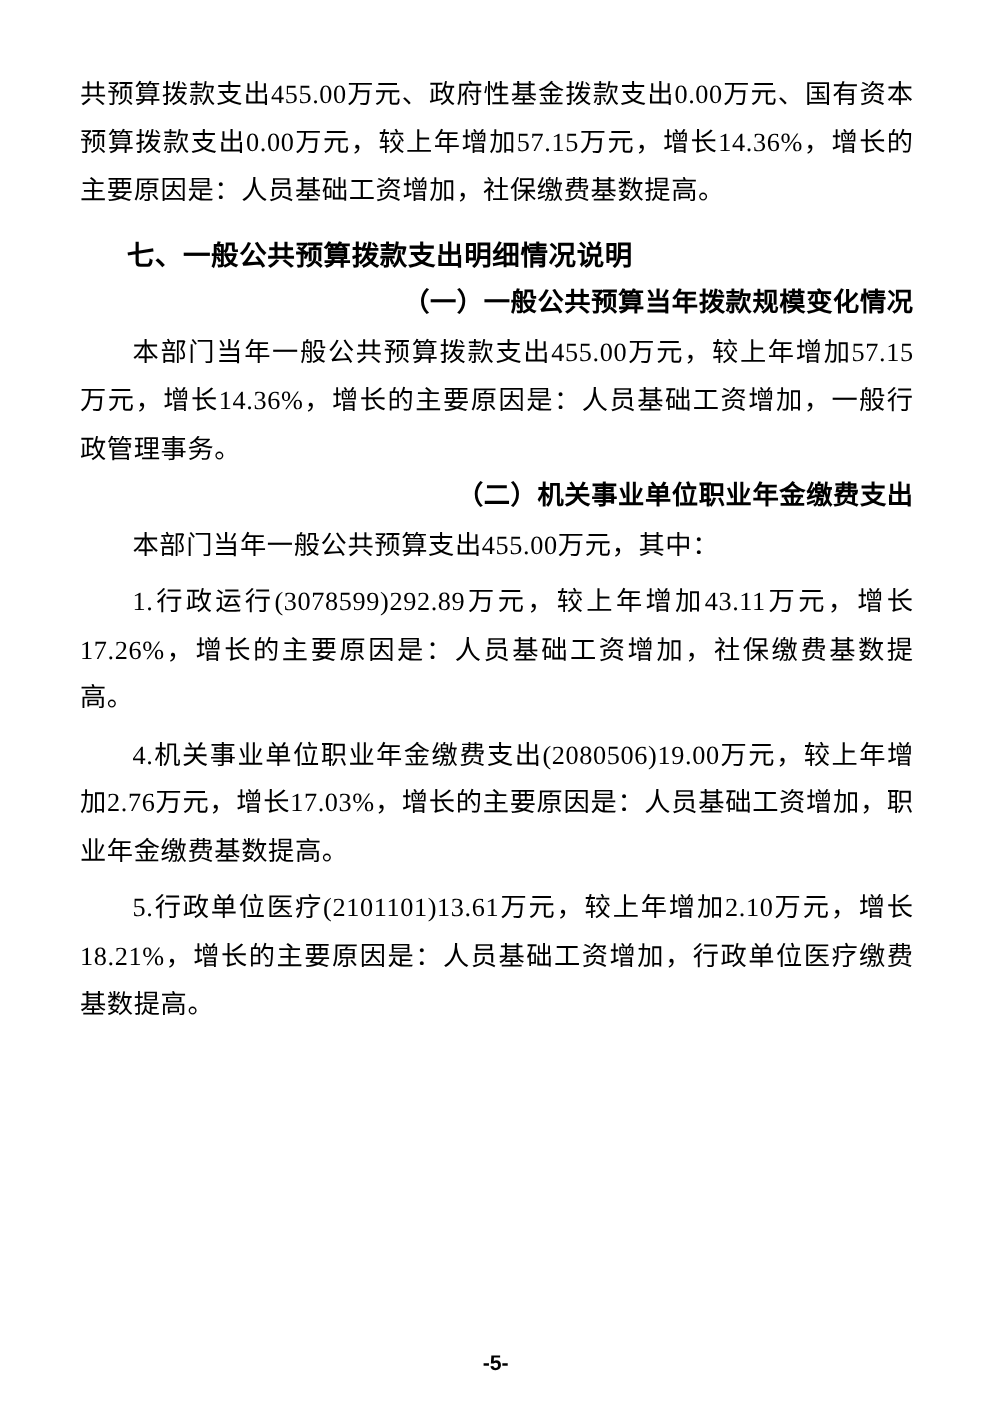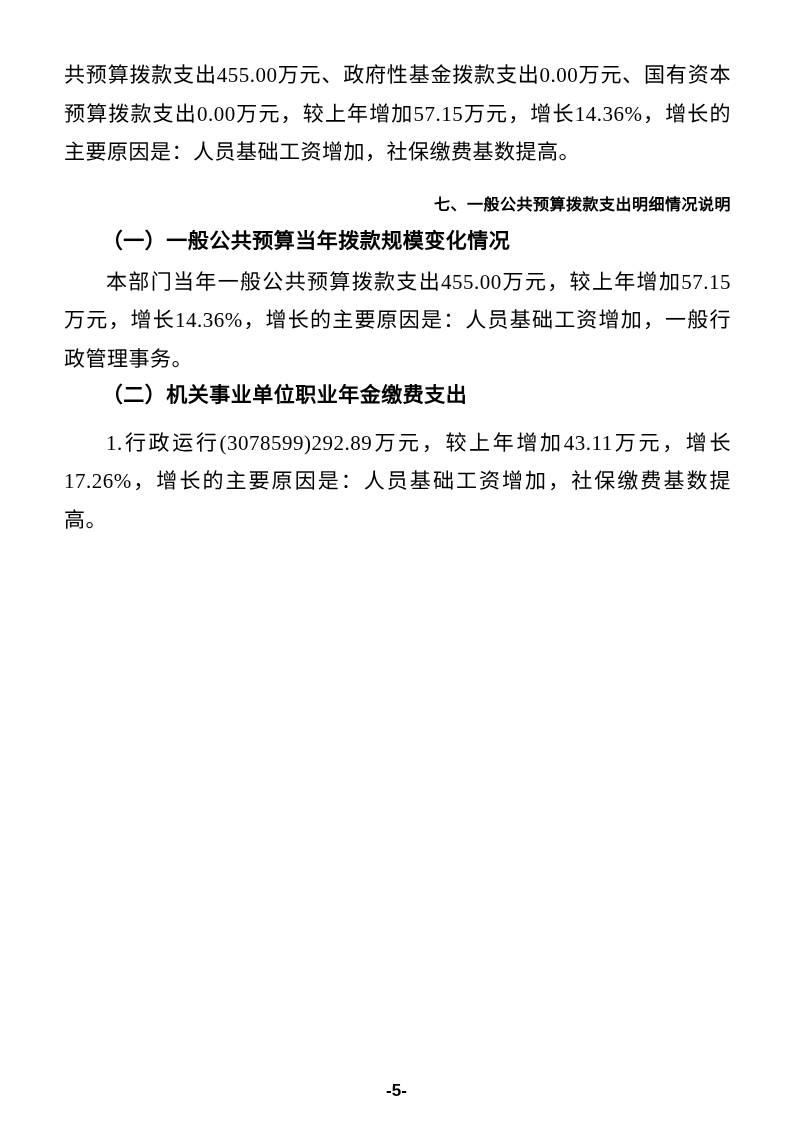--- a/index.html
+++ b/index.html
@@ -31,30 +31,30 @@
   .para {
     font-family: "Liberation Serif", "DejaVu Serif", serif;
     text-indent: 2em;
   }
   .para.no-indent {
     text-indent: 0;
   }
   .section-heading {
     font-family: "Liberation Sans", "DejaVu Sans", sans-serif;
     font-weight: 700;
-    font-size: 16px;
+    font-size: 22px;
     text-indent: 1.7em;
     margin-top: 14px;
-    text-align: right;
+    text-align: left;
   }
   .sub-heading {
-    font-family: Liberation Mono, monospace;
+    font-family: Liberation Sans, sans-serif;
     font-weight: 600;
     text-indent: 1.8em;
-    text-align: left;
+    text-align: right;
   }
   .item {
     margin-top: 7px;
   }
   .item-last {
     margin-top: 4px;
   }
   .page-footer {
     position: absolute;
     left: 0;
@@ -75,23 +75,26 @@
   <p class="para no-indent">共预算拨款支出455.00万元、政府性基金拨款支出0.00万元、国有资本预算拨款支出0.00万元，较上年增加57.15万元，增长14.36%，增长的主要原因是：人员基础工资增加，社保缴费基数提高。</p>
 
   <h2 class="section-heading">七、一般公共预算拨款支出明细情况说明</h2>
 
   <h3 class="sub-heading">（一）一般公共预算当年拨款规模变化情况</h3>
 
   <p class="para">本部门当年一般公共预算拨款支出455.00万元，较上年增加57.15万元，增长14.36%，增长的主要原因是：人员基础工资增加，一般行政管理事务。</p>
 
   <h3 class="sub-heading">（二）机关事业单位职业年金缴费支出</h3>
 
+  <p class="para">本部门当年一般公共预算支出455.00万元，其中：</p>
 
   <p class="para item">1.行政运行(3078599)292.89万元，较上年增加43.11万元，增长17.26%，增长的主要原因是：人员基础工资增加，社保缴费基数提高。</p>
 
 
 
+  <p class="para item">4.机关事业单位职业年金缴费支出(2080506)19.00万元，较上年增加2.76万元，增长17.03%，增长的主要原因是：人员基础工资增加，职业年金缴费基数提高。</p>
 
+  <p class="para item">5.行政单位医疗(2101101)13.61万元，较上年增加2.10万元，增长18.21%，增长的主要原因是：人员基础工资增加，行政单位医疗缴费基数提高。</p>
 
 
   <div class="page-footer">-5-</div>
 
 </div>
 
 </body></html>

